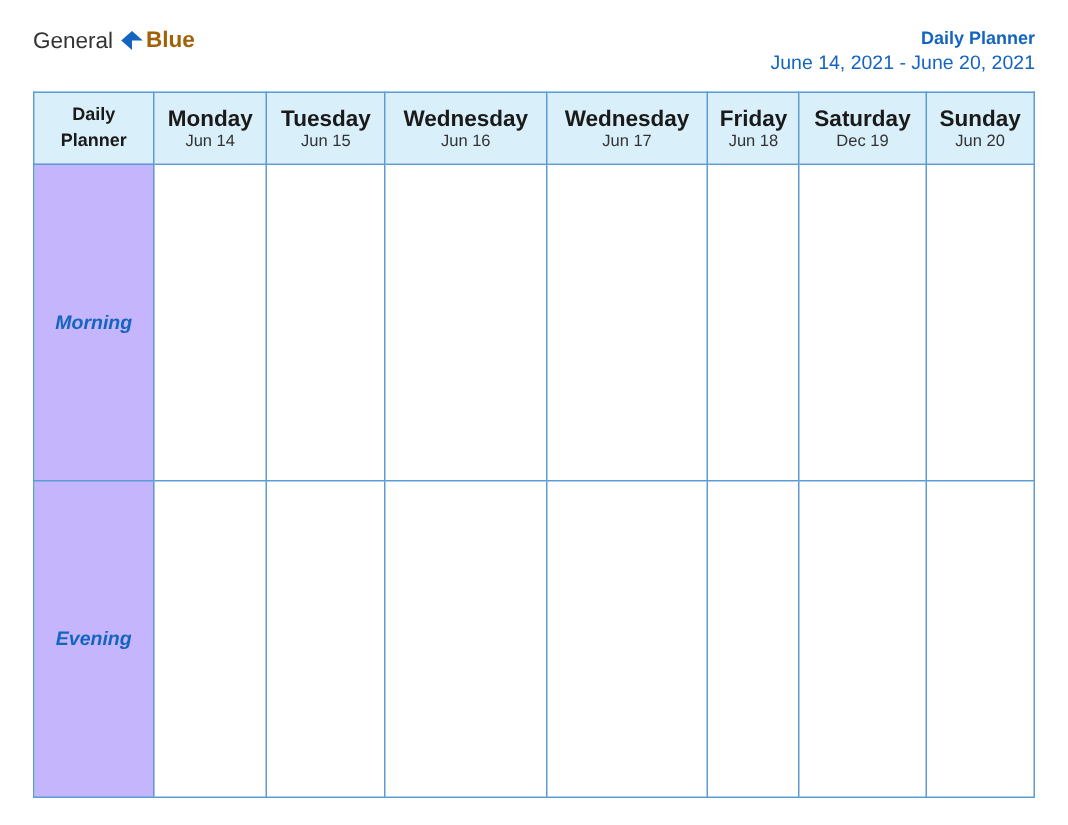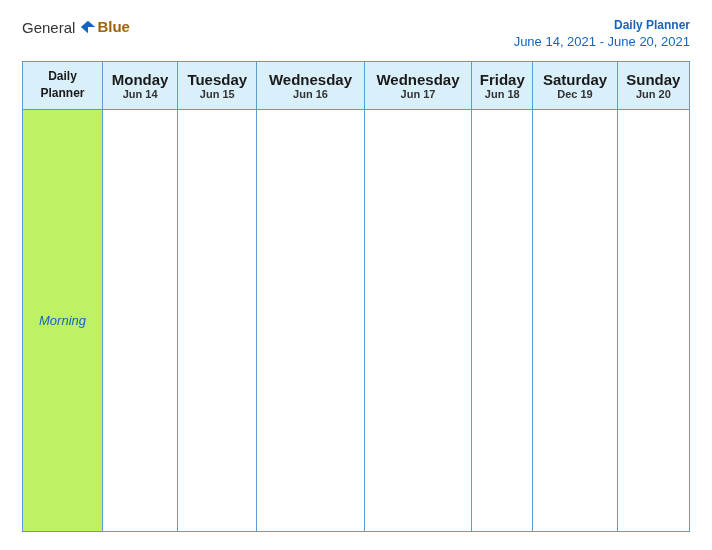--- a/index.html
+++ b/index.html
@@ -81,36 +81,36 @@
       font-weight: bold;
       height: 48px;
     }
     .header-row th .day-name {
       font-size: 15px;
       font-weight: bold;
       display: block;
     }
     .header-row th .day-date {
       font-size: 11px;
-      font-weight: bold;
+      font-weight: normal;
       color: #333;
       display: block;
     }
     .col-label {
       width: 80px;
       background: #f0f0f0;
     }
     .col-day {
       background: #d9eff9;
     }
     .row-label {
-      background: #bef264;
+      background: #c4b5fd;
       font-size: 13px;
       color: #1565C0;
-      font-weight: normal;
+      font-weight: bold;
       font-style: italic;
       width: 80px;
       height: 110px;
     }
     .day-cell {
       background: #ffffff;
       height: 110px;
     }
     .planner-header-label {
       font-size: 12px;
@@ -182,15 +182,25 @@
       <tr>
         <td class="row-label">Morning</td>
         <td class="day-cell"></td>
         <td class="day-cell"></td>
         <td class="day-cell"></td>
         <td class="day-cell"></td>
         <td class="day-cell"></td>
         <td class="day-cell"></td>
         <td class="day-cell"></td>
       </tr>
+      <tr>
+        <td class="row-label">Evening</td>
+        <td class="day-cell"></td>
+        <td class="day-cell"></td>
+        <td class="day-cell"></td>
+        <td class="day-cell"></td>
+        <td class="day-cell"></td>
+        <td class="day-cell"></td>
+        <td class="day-cell"></td>
+      </tr>
     </tbody>
   </table>
 </div>
 
 </body></html>

